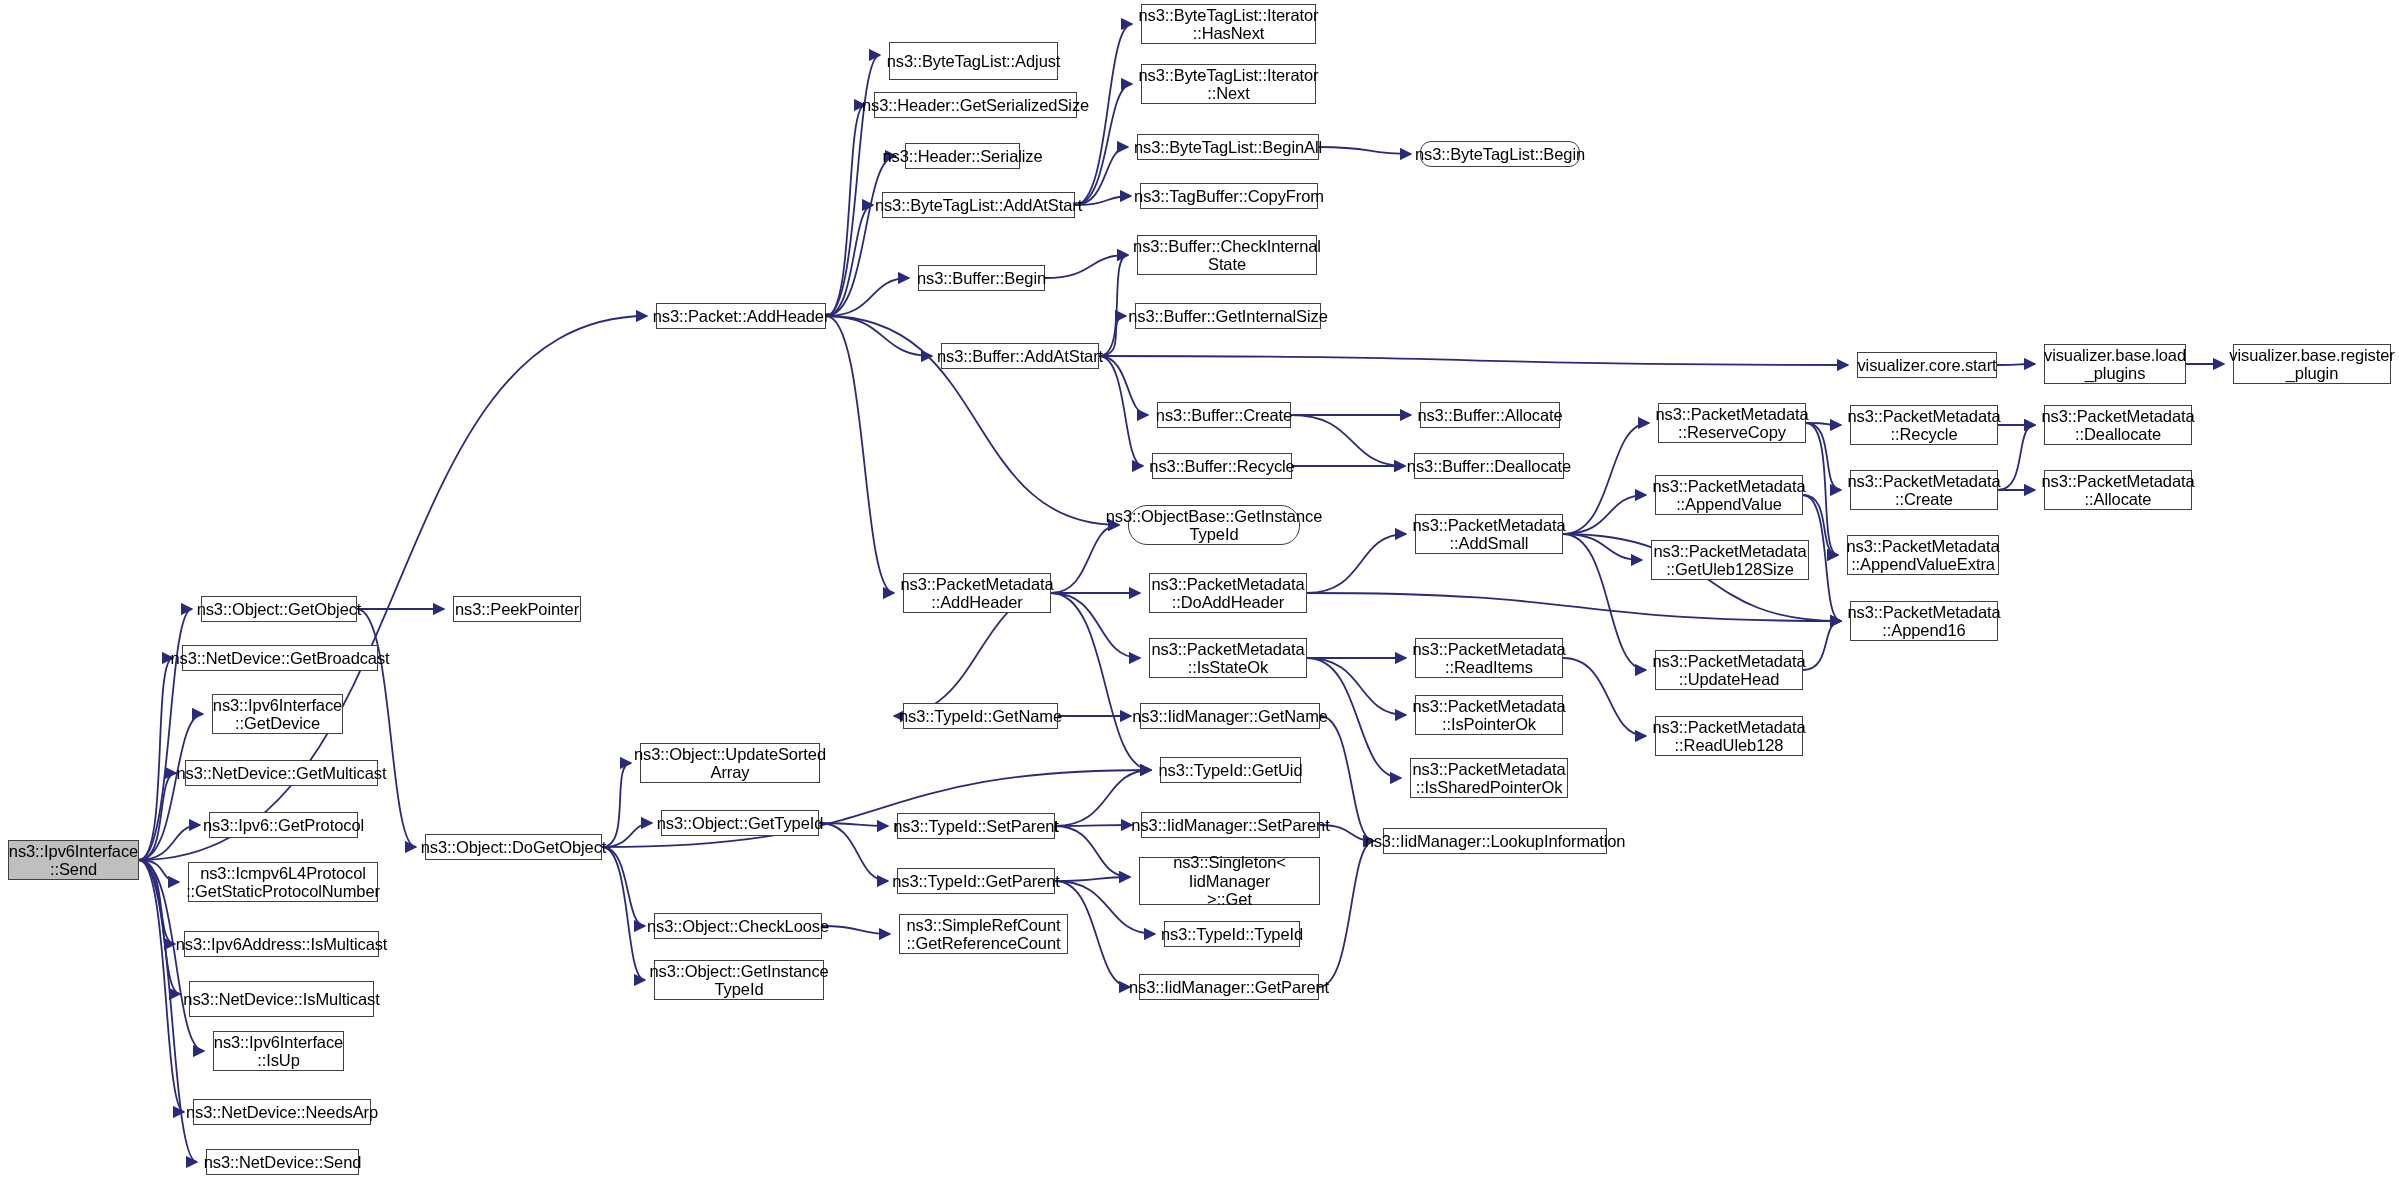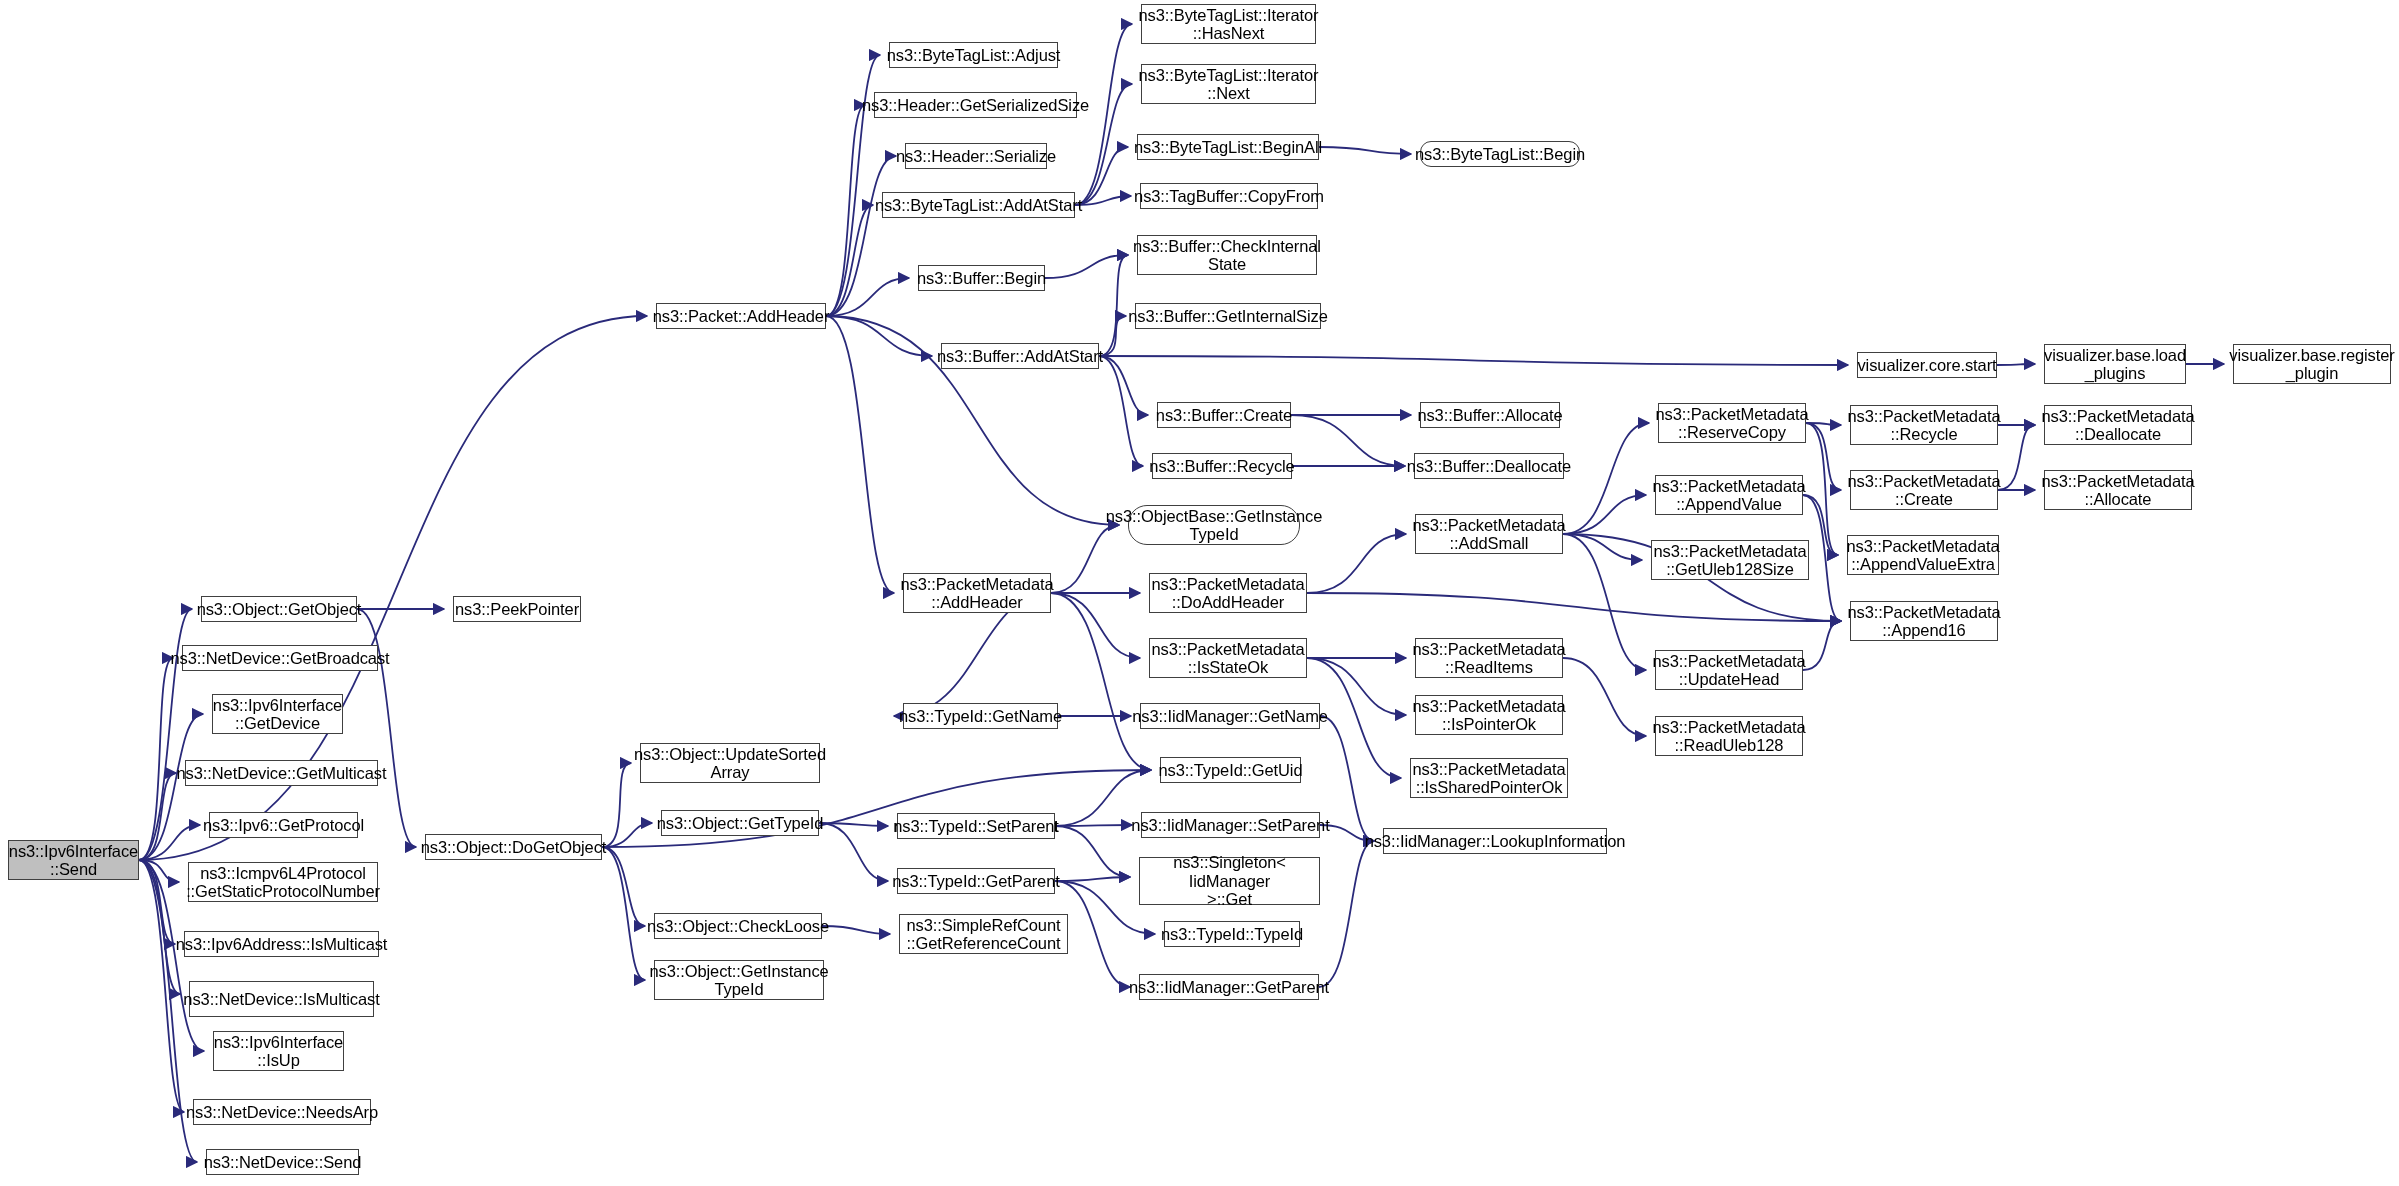--- a/index.html
+++ b/index.html
@@ -158,23 +158,23 @@
       <div class="node" style="left: 206px; top: 1149px; width: 153px; height: 26px;">ns3::NetDevice::Send</div>
       <div class="node" style="left: 453px; top: 596px; width: 128px; height: 26px;">ns3::PeekPointer</div>
       <div class="node" style="left: 425px; top: 834px; width: 177px; height: 26px;">ns3::Object::DoGetObject</div>
       <div class="node" style="left: 640px; top: 743px; width: 180px; height: 40px;">ns3::Object::UpdateSorted
 Array</div>
       <div class="node" style="left: 661px; top: 810px; width: 158px; height: 26px;">ns3::Object::GetTypeId</div>
       <div class="node" style="left: 654px; top: 913px; width: 168px; height: 26px;">ns3::Object::CheckLoose</div>
       <div class="node" style="left: 654px; top: 960px; width: 170px; height: 40px;">ns3::Object::GetInstance
 TypeId</div>
       <div class="node" style="left: 656px; top: 303px; width: 170px; height: 26px;">ns3::Packet::AddHeader</div>
-      <div class="node" style="left: 889px; top: 42px; width: 169px; height: 26px;">ns3::ByteTagList::Adjust</div>
+      <div class="node" style="left: 889px; top: 42px; width: 169px; height: 38px;">ns3::ByteTagList::Adjust</div>
       <div class="node" style="left: 874px; top: 92px; width: 203px; height: 26px;">ns3::Header::GetSerializedSize</div>
-      <div class="node" style="left: 905px; top: 143px; width: 142px; height: 26px;">ns3::Header::Serialize</div>
+      <div class="node" style="left: 905px; top: 143px; width: 115px; height: 26px;">ns3::Header::Serialize</div>
       <div class="node" style="left: 882px; top: 192px; width: 193px; height: 26px;">ns3::ByteTagList::AddAtStart</div>
       <div class="node" style="left: 918px; top: 265px; width: 127px; height: 26px;">ns3::Buffer::Begin</div>
       <div class="node" style="left: 941px; top: 343px; width: 158px; height: 26px;">ns3::Buffer::AddAtStart</div>
       <div class="node" style="left: 1141px; top: 4px; width: 175px; height: 40px;">ns3::ByteTagList::Iterator
 ::HasNext</div>
       <div class="node" style="left: 1141px; top: 64px; width: 175px; height: 40px;">ns3::ByteTagList::Iterator
 ::Next</div>
       <div class="node" style="left: 1137px; top: 134px; width: 182px; height: 26px;">ns3::ByteTagList::BeginAll</div>
       <div class="node" style="left: 1140px; top: 183px; width: 178px; height: 26px;">ns3::TagBuffer::CopyFrom</div>
       <div class="node" style="left: 1137px; top: 235px; width: 180px; height: 40px;">ns3::Buffer::CheckInternal

